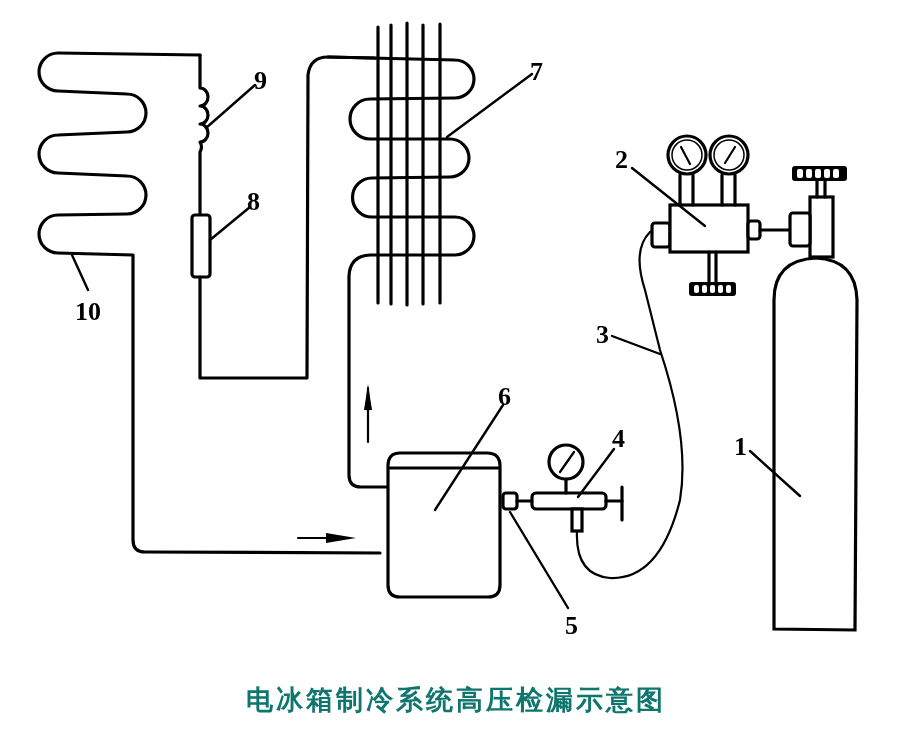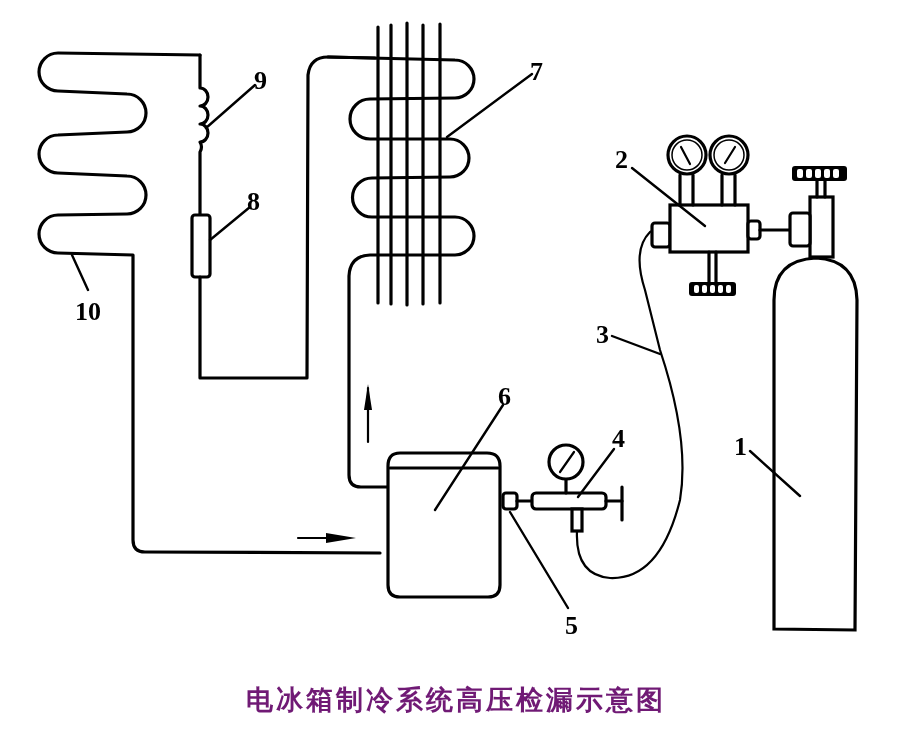--- a/index.html
+++ b/index.html
@@ -3,21 +3,21 @@
 <meta charset="utf-8">
 <style>
   html, body { margin:0; padding:0; background:#ffffff; }
   body { width:912px; height:739px; overflow:hidden; position:relative; font-family:"DejaVu Serif", serif; }
   svg { position:absolute; left:0; top:0; }
   .ln { fill:none; stroke:#000; stroke-width:3.2; stroke-linecap:round; stroke-linejoin:round; }
   .thin { fill:none; stroke:#000; stroke-width:2.2; stroke-linecap:round; }
   .leader { fill:none; stroke:#000; stroke-width:2.4; stroke-linecap:round; }
   .fillw { fill:#fff; stroke:#000; stroke-width:3.2; }
   .lbl { font-family:"Liberation Serif", serif; font-weight:bold; font-size:26px; fill:#000; }
-  .caption { position:absolute; left:0; width:912px; top:682px; text-align:center; font-family:"DejaVu Sans", sans-serif; font-weight:bold; font-size:27px; letter-spacing:3px; color:#701a75; }
+  .caption { position:absolute; left:0; width:912px; top:682px; text-align:center; font-family:"DejaVu Sans", sans-serif; font-weight:bold; font-size:27px; letter-spacing:3px; color:#0f766e; }
 </style>
 </head>
 <body>
 
 <svg width="912" height="739" viewBox="0 0 912 739">
 
   <g>
     <path class="ln" d="
       M200,55 L58,53
       A19,19 0 0 0 58,91

